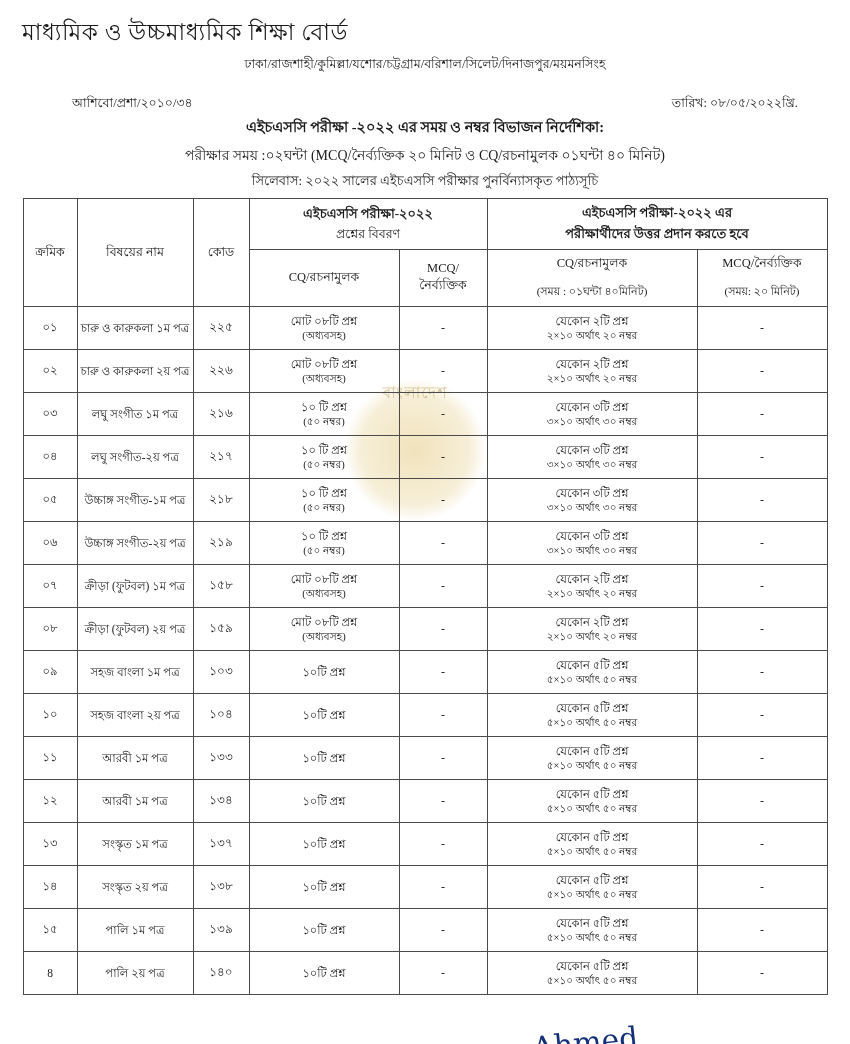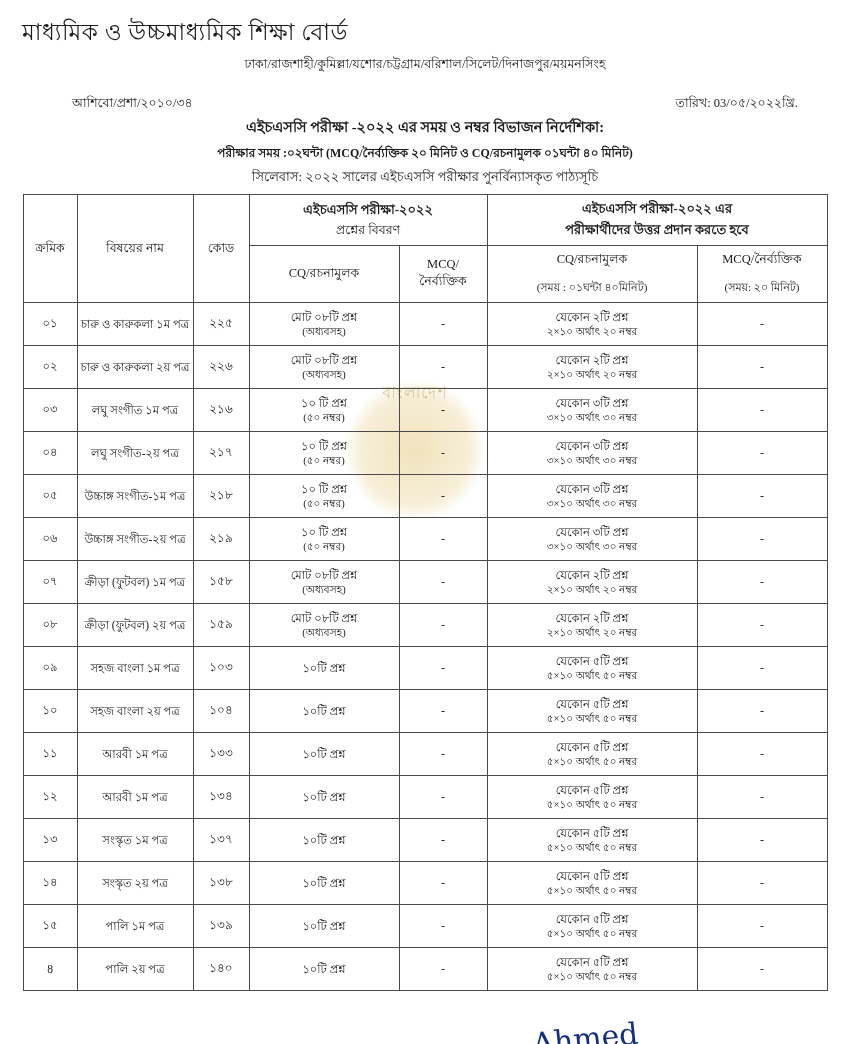--- a/index.html
+++ b/index.html
@@ -63,22 +63,22 @@
     margin-top: 19px;
   }
   .notice-line {
     text-align: center;
     font-size: 14.5px;
     font-weight: bold;
     margin-top: 2px;
   }
   .notice-line2 {
     text-align: center;
-    font-size: 12px;
-    font-weight: bold;
+    font-size: 14px;
+    font-weight: normal;
     margin-top: 4px;
   }
   .notice-line3 {
     text-align: center;
     font-size: 13px;
     margin-top: 3px;
     margin-bottom: 6px;
   }
 
   table.grid {
@@ -152,21 +152,21 @@
     <span>বাংলাদেশ</span>
   </div>
 
   <div class="content">
 
     <div class="doc-title">মাধ্যমিক ও উচ্চমাধ্যমিক শিক্ষা বোর্ড</div>
     <div class="doc-subtitle">ঢাকা/রাজশাহী/কুমিল্লা/যশোর/চট্টগ্রাম/বরিশাল/সিলেট/দিনাজপুর/ময়মনসিংহ</div>
 
     <div class="meta-row">
       <div>আশিবো/প্রশা/২০১০/৩৪</div>
-      <div>তারিখ: 03/০৫/২০২২খ্রি.</div>
+      <div>তারিখ: ০৮/০৫/২০২২খ্রি.</div>
     </div>
 
     <div class="notice-line">এইচএসসি পরীক্ষা -২০২২ এর সময় ও নম্বর বিভাজন নির্দেশিকা:</div>
     <div class="notice-line2">পরীক্ষার সময় :০২ঘন্টা (MCQ/নৈর্ব্যক্তিক ২০ মিনিট ও CQ/রচনামুলক ০১ঘন্টা ৪০ মিনিট)</div>
     <div class="notice-line3">সিলেবাস: ২০২২ সালের এইচএসসি পরীক্ষার পুনর্বিন্যাসকৃত পাঠ্যসূচি</div>
 
     <table class="grid">
       <colgroup>
         <col class="col-sl">
           <col class="col-sub">

